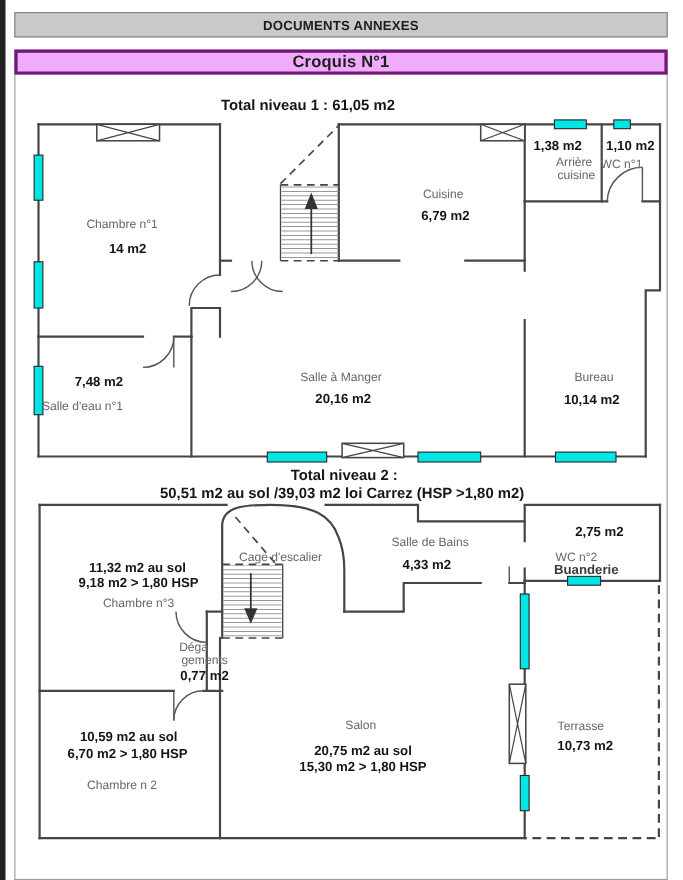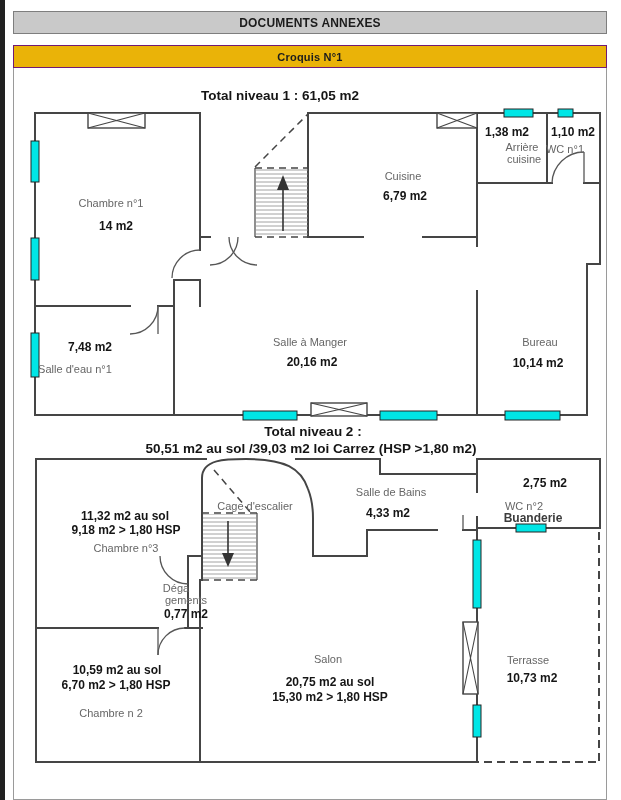--- a/index.html
+++ b/index.html
@@ -7,21 +7,21 @@
     width:621px; height:800px; background:#ffffff; position:relative;
     overflow:hidden; font-family:"Liberation Sans", sans-serif;
   }
   .page-edge { position:absolute; left:0; top:0; width:5px; height:800px; background:#212121; }
   .bar {
     position:absolute; left:13px; width:594px; height:23px; box-sizing:border-box;
     display:flex; align-items:center; justify-content:center;
     font-weight:bold; font-size:12px; color:#1c1c1c; letter-spacing:.2px;
   }
   .bar-header  { top:11px; background:#c9c9c9; border:1px solid #7e7e7e; }
-  .bar-croquis { top:45px; background:#eab308; border:1px solid #701a75; font-size:11px; }
+  .bar-croquis { top:45px; background:#f0abfc; border:3px solid #701a75; font-size:15px; }
   .content-box {
     position:absolute; left:13px; top:68px; width:594px; height:732px;
     box-sizing:border-box; border:1px solid #9a9a9a; border-top:none; background:#fff;
   }
   svg.plan { position:absolute; left:0; top:0; z-index:2; }
   svg .w   { stroke:#454545; stroke-width:2;   fill:none; stroke-linecap:square; }
   svg .wt  { stroke:#454545; stroke-width:1.2; fill:none; }
   svg .d   { stroke:#454545; stroke-width:2;   fill:none; stroke-dasharray:8 5; }
   svg .dt  { stroke:#454545; stroke-width:1.5; fill:none; stroke-dasharray:7 5; }
   svg .arc { stroke:#565656; stroke-width:1.3; fill:none; }

